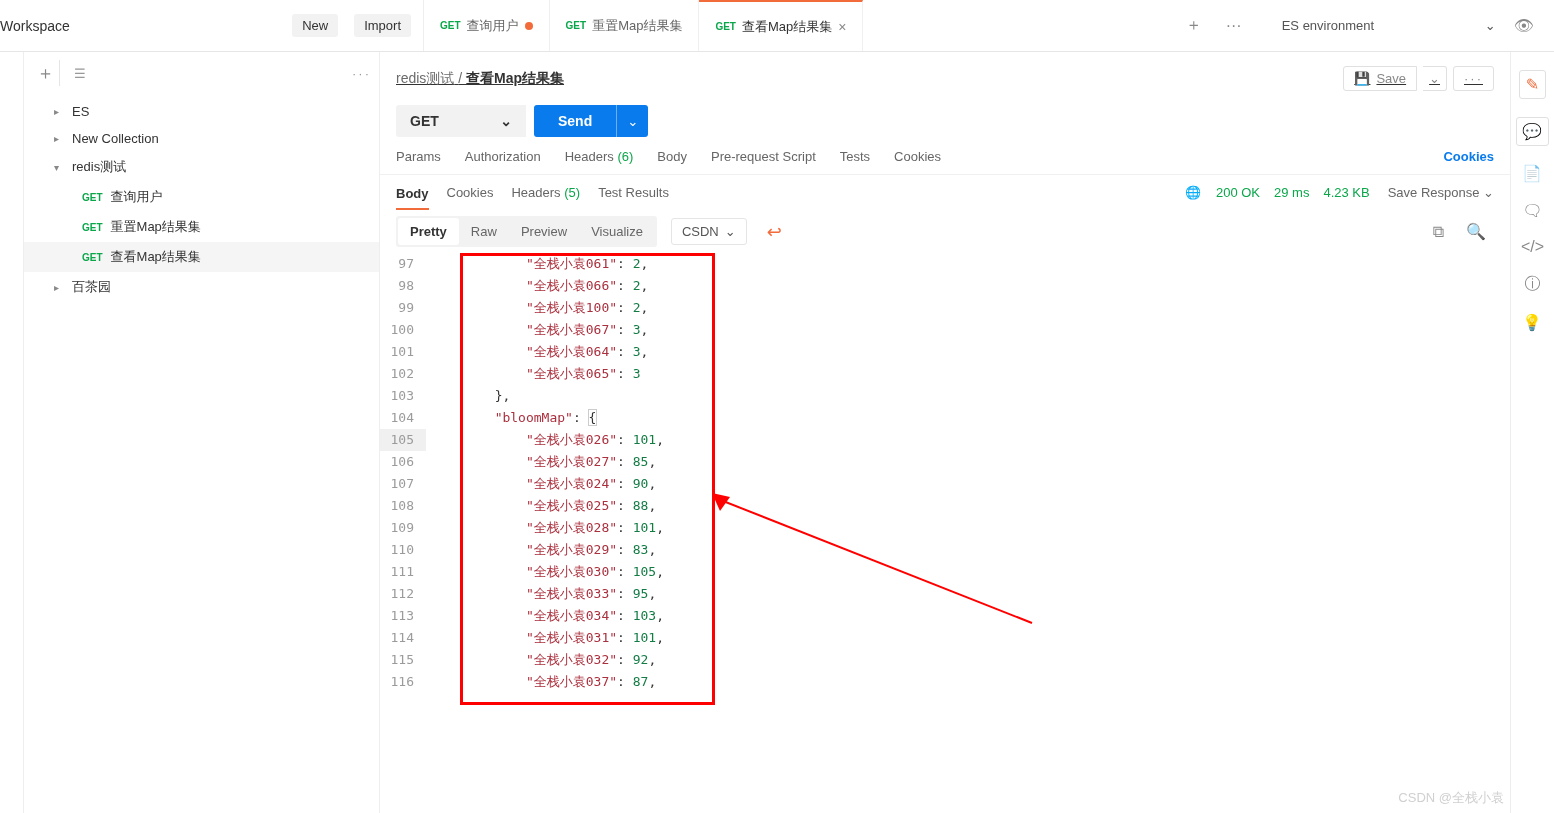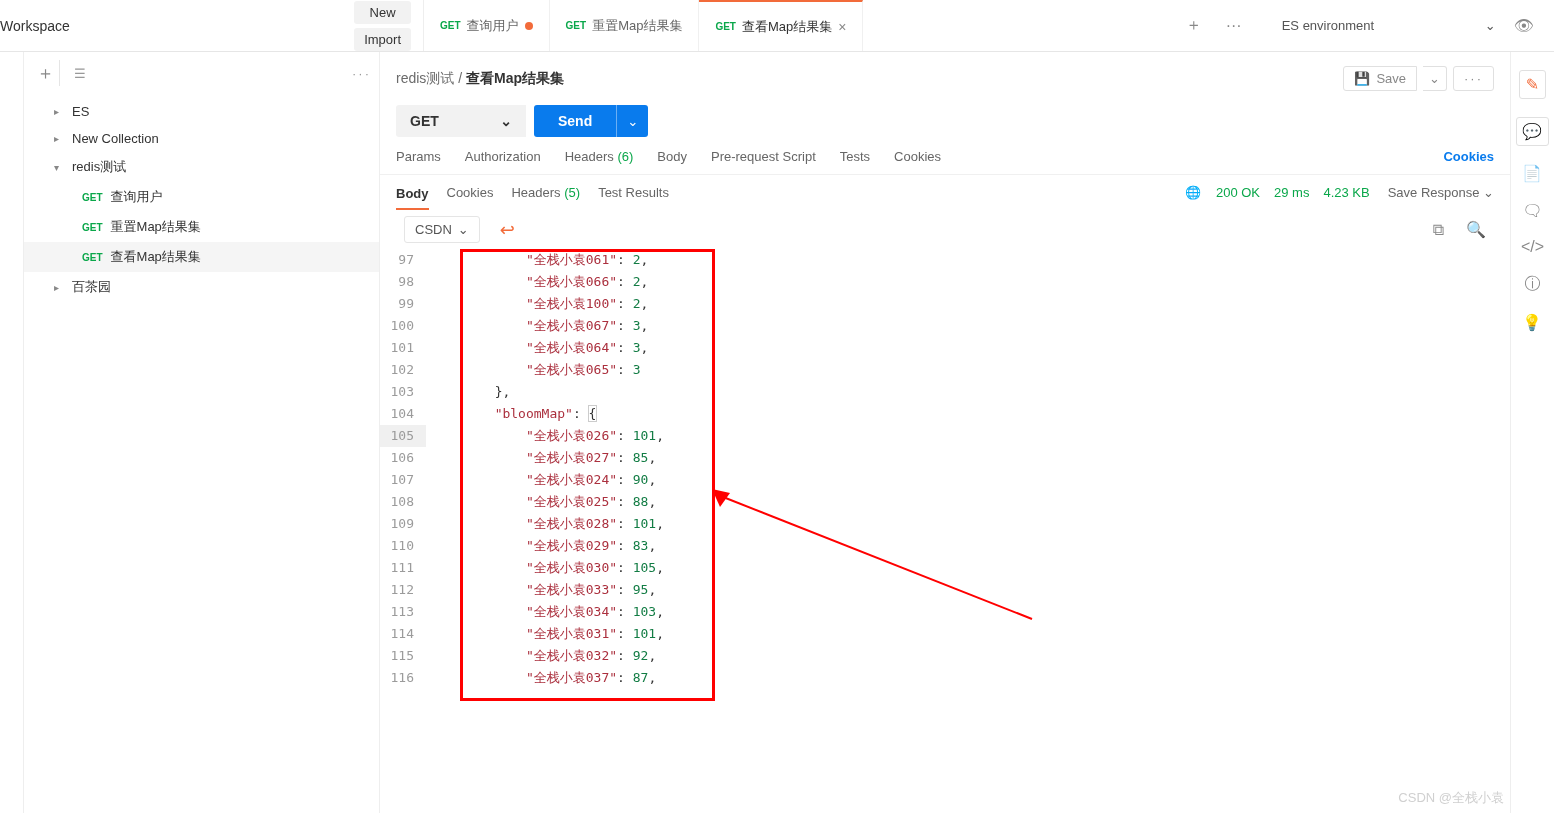--- a/index.html
+++ b/index.html
@@ -1,20 +1,20 @@
 <!DOCTYPE html>
 <html><head>
 <meta charset="utf-8">
 <style>
   * { box-sizing: border-box; margin: 0; padding: 0; }
   body { font-family: -apple-system, BlinkMacSystemFont, "Segoe UI", Helvetica, Arial, sans-serif; font-size: 13px; color: #333; background: #fff; width: 1554px; height: 813px; overflow: hidden; position: relative; }
   .topbar { display: flex; align-items: stretch; height: 52px; border-bottom: 1px solid #e6e6e6; }
   .top-left { width: 424px; display: flex; align-items: center; justify-content: space-between; padding: 0 12px 0 0; border-right: 1px solid #eee; }
   .top-left-title { font-size: 14px; font-weight: 500; }
-  .top-left-btns { display: flex; gap: 4px; flex-direction: column; }
+  .top-left-btns { display: flex; gap: 16px; }
   .btn-gray { padding: 4px 10px; background: #f2f2f2; color: #333; border: none; border-radius: 3px; font-size: 13px; cursor: pointer; }
   .req-tabs { flex: 1; display: flex; align-items: stretch; }
   .req-tab { display: flex; align-items: center; gap: 6px; padding: 0 16px; font-size: 13px; color: #666; border-right: 1px solid #f0f0f0; cursor: pointer; position: relative; }
   .req-tab.active { border-top: 2px solid #f26b3a; color: #333; }
   .req-tab .method { color: #0aa74a; font-weight: 600; font-size: 10px; }
   .req-tab .dot { width: 8px; height: 8px; border-radius: 50%; background: #f26b3a; }
   .req-tab .x { color: #888; font-size: 14px; }
   .plus-tab, .dots-tab { width: 40px; display: flex; align-items: center; justify-content: center; color: #888; font-size: 16px; cursor: pointer; }
   .top-right { display: flex; align-items: center; gap: 10px; padding: 0 20px; }
   .env-sel { display: flex; align-items: flex-start; gap: 8px; padding: 4px 8px; color: #555; cursor: pointer; min-width: 230px; justify-content: space-between; }
@@ -35,21 +35,21 @@
   .tree-item .caret { width: 10px; color: #888; font-size: 10px; }
   .tree-item .mget { color: #0aa74a; font-weight: 600; font-size: 10px; }
   .tree-item.coll { padding-left: 30px; }
 
   .main { flex: 1; display: flex; flex-direction: column; position: relative; }
   .right-rail { width: 44px; border-left: 1px solid #eee; display: flex; flex-direction: column; align-items: center; gap: 18px; padding-top: 18px; }
   .rail-ic { color: #888; font-size: 16px; cursor: pointer; }
   .rail-ic.active { color: #f26b3a; }
   .rail-box { border: 1px solid #e0e0e0; padding: 4px 6px; border-radius: 3px; }
 
-  .crumb-row { display: flex; align-items: center; justify-content: space-between; padding: 14px 16px; }
+  .crumb-row { display: flex; align-items: center; justify-content: space-between; padding: 14px 16px; text-decoration: underline; }
   .crumb { font-size: 14px; color: #6b6b6b; }
   .crumb .name { color: #333; font-weight: 600; }
   .crumb-actions { display: flex; align-items: center; gap: 6px; }
   .save-btn { display: flex; align-items: center; gap: 6px; padding: 4px 10px; border: 1px solid #e0e0e0; border-radius: 3px 0 0 3px; font-size: 13px; cursor: pointer; color: #888; }
   .save-drop { border: 1px solid #e0e0e0; border-left: none; padding: 4px 6px; border-radius: 0 3px 3px 0; color: #888; cursor: pointer; }
   .crumb-dots { border: 1px solid #e0e0e0; padding: 4px 10px; border-radius: 3px; color: #888; letter-spacing: 2px; cursor: pointer; }
 
   .req-row { display: flex; align-items: stretch; padding: 0 16px 12px 16px; gap: 0; }
   .method-sel { display: flex; align-items: center; gap: 10px; background: #f2f2f2; padding: 8px 14px; border-radius: 3px 0 0 3px; font-weight: 600; font-size: 14px; color: #333; cursor: pointer; width: 130px; justify-content: space-between; }
   .url-in { flex: 1; background: #f2f2f2; display: flex; align-items: center; padding: 0 12px; font-size: 13px; color: #555; }
@@ -226,20 +226,26 @@
         <span>200 OK</span>
         <span>29 ms</span>
         <span>4.23 KB</span>
       </div>
       <span class="save-resp">
         <span>Save Response</span> ⌄
       </span>
     </div>
 
     <div class="view-row">
+      <div class="view-tabs">
+        <div class="view-tab active">Pretty</div>
+        <div class="view-tab">Raw</div>
+        <div class="view-tab">Preview</div>
+        <div class="view-tab">Visualize</div>
+      </div>
       <div class="fmt-sel">
         <span>CSDN</span>
         <span>⌄</span>
       </div>
       <div class="wrap-ic">↩</div>
       <div class="spacer"></div>
       <span class="vr-ic">⧉</span>
       <span class="vr-ic">🔍</span>
     </div>
 

